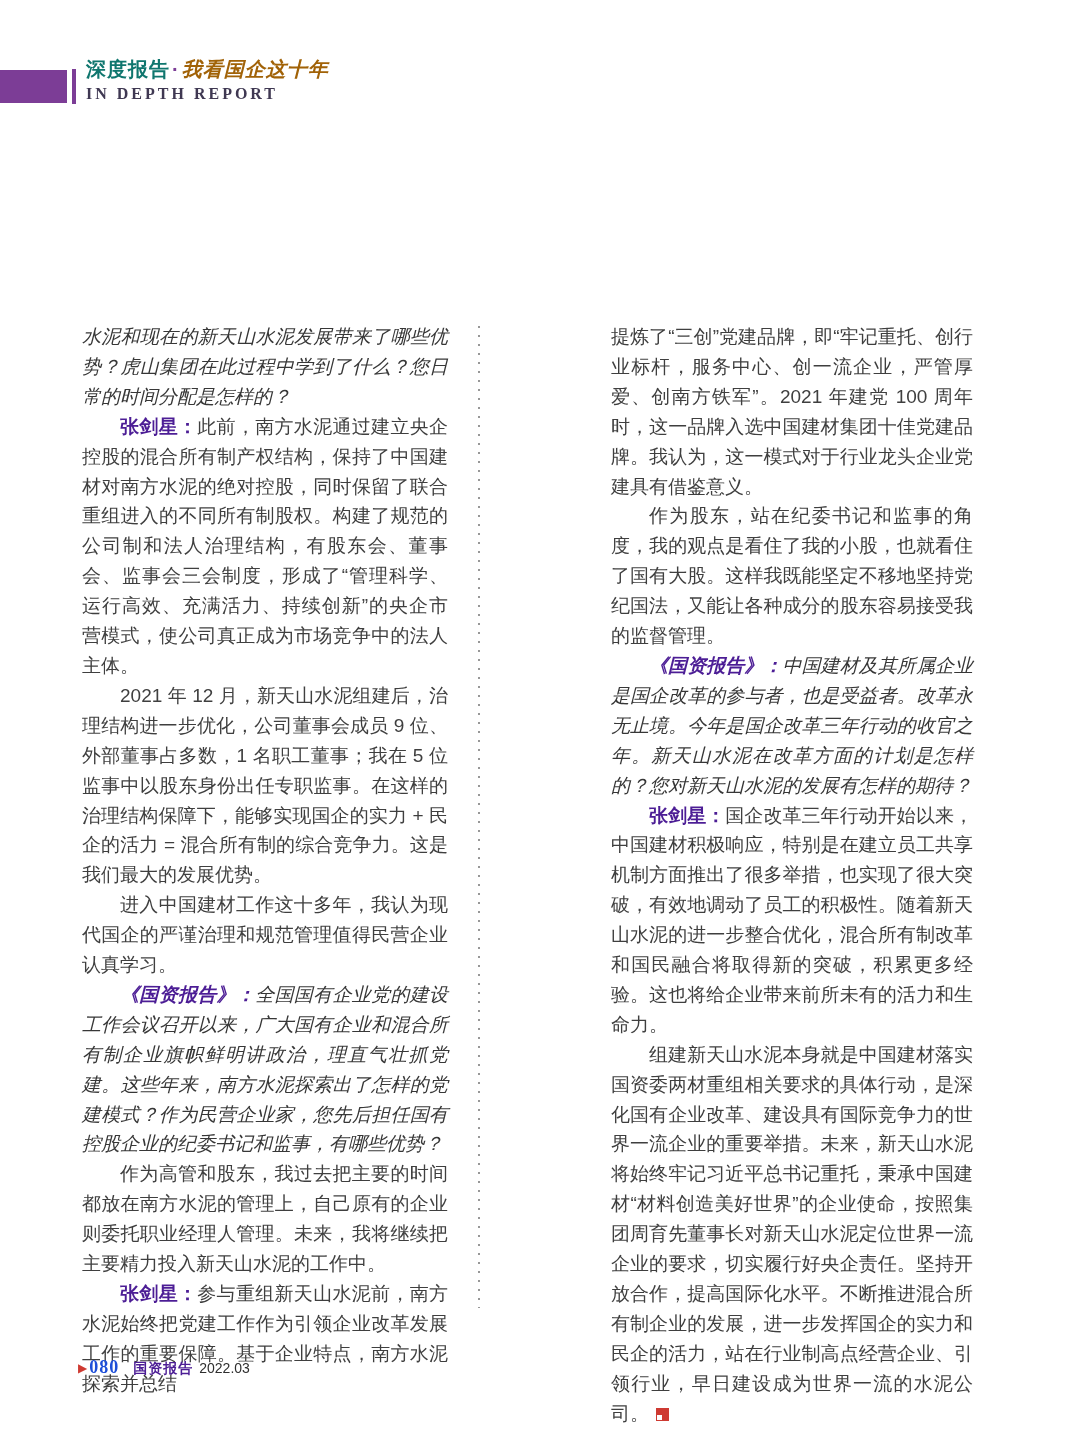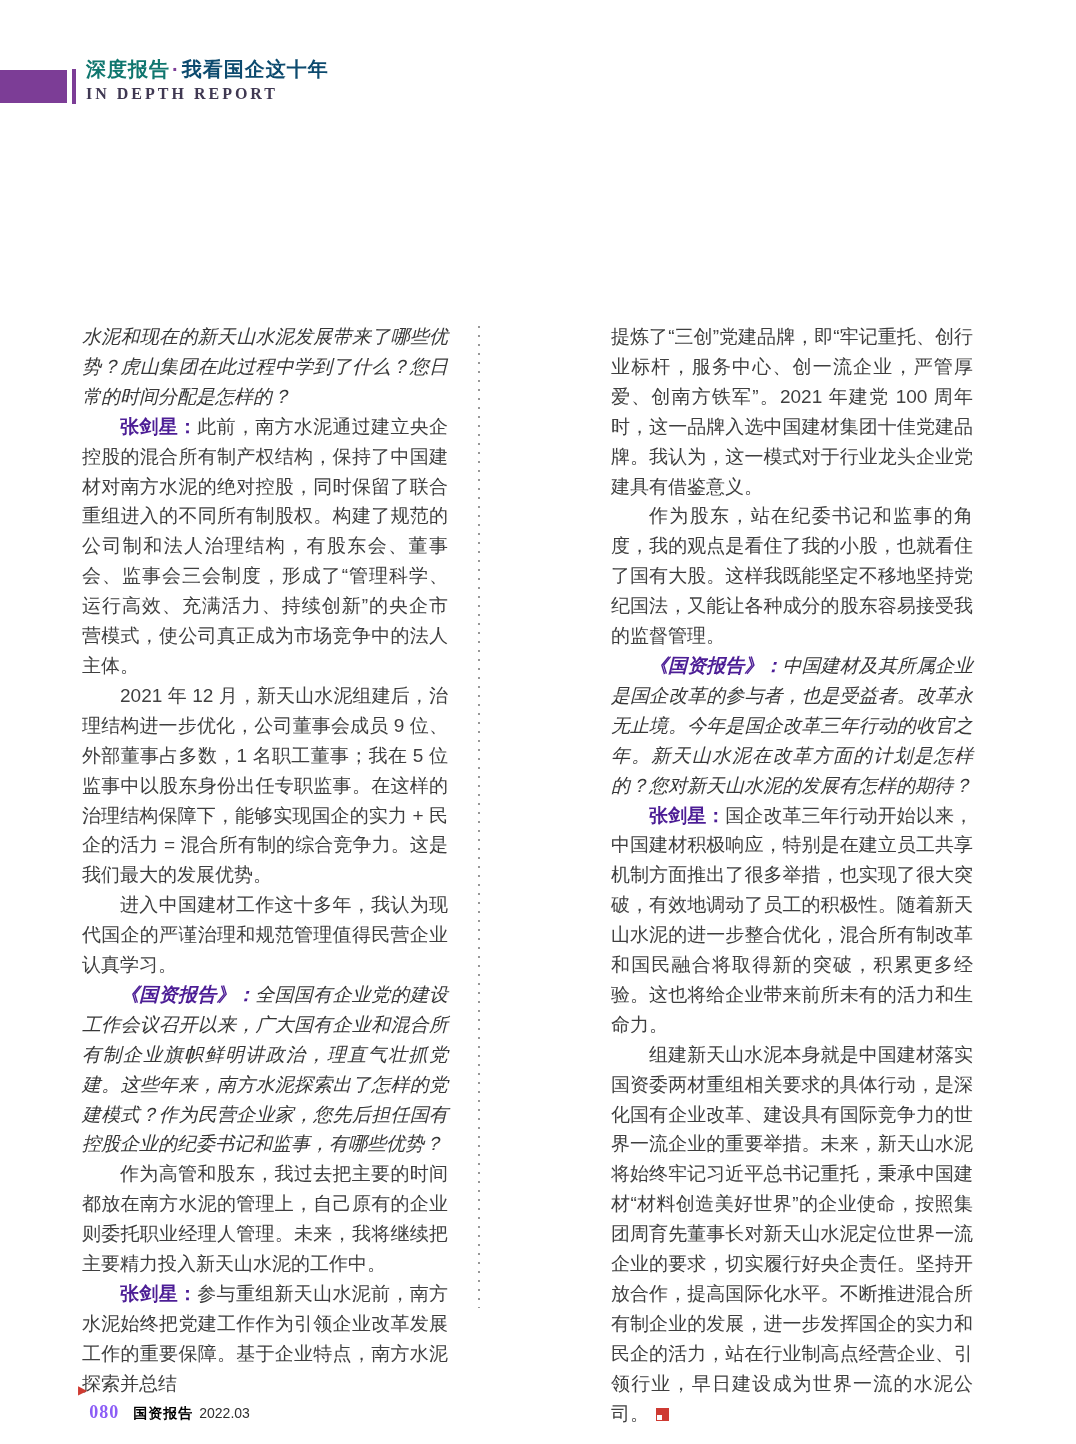--- a/index.html
+++ b/index.html
@@ -10,21 +10,21 @@
     font-family:"Liberation Sans", sans-serif;
     overflow:hidden;
   }
 
   
   .purple-block{position:absolute;left:0;top:70px;width:67px;height:33px;background:#7c3d96;}
   .purple-bar{position:absolute;left:72px;top:69px;width:4px;height:35px;background:#7c3d96;}
   .header-line1{position:absolute;left:86px;top:56px;font-size:20px;font-weight:bold;line-height:26px;letter-spacing:1px;white-space:nowrap;}
   .sec-cn{color:#0f766e;}
   .sec-dot{color:#7c3d96;margin:0 2px;}
-  .sec-topic{color:#0c4a6e;}
+  .sec-topic{color:#a16207;font-style:italic;}
   .header-line2{
     position:absolute;left:86px;top:83px;
     font-family:"Liberation Serif", serif;
     font-weight:bold;font-size:16px;line-height:22px;
     letter-spacing:3px;color:#3f3852;white-space:nowrap;
   }
 
   
   .col{position:absolute;top:322px;color:#3f3f3f;}
   .col-left{left:82px;width:366px;}
@@ -53,22 +53,22 @@
     display:inline-block;width:13px;height:13px;background:#ce3a32;
     position:relative;vertical-align:-1px;margin-left:7px;
   }
   .endmark::after{
     content:"";position:absolute;left:1px;bottom:1px;width:5px;height:5px;background:#ffffff;
   }
 
   
   .footer{position:absolute;left:78px;top:1357px;display:flex;align-items:baseline;white-space:nowrap;}
   .tri{color:#cf3a31;font-size:12px;margin-right:2px;align-self:center;line-height:1;}
-  .pagenum{font-family:"Liberation Serif", serif;font-weight:bold;font-size:18px;color:#8b5cf6;letter-spacing:1px;margin-top:45px;}
-  .mag{color:#000000;font-weight:bold;font-size:14px;margin-left:14px;letter-spacing:1px;}
+  .pagenum{font-family:"Liberation Serif", serif;font-weight:bold;font-size:18px;color:#1d4ed8;letter-spacing:1px;}
+  .mag{color:#4c1d95;font-weight:bold;font-size:14px;margin-left:14px;letter-spacing:1px;}
   .issue{color:#2e2e2e;font-size:14px;margin-left:6px;text-align:center;}
 </style>
 </head>
 <body>
 
 <div class="page">
 
   <div>
     <div class="purple-block"></div>
     <div class="purple-bar"></div>

